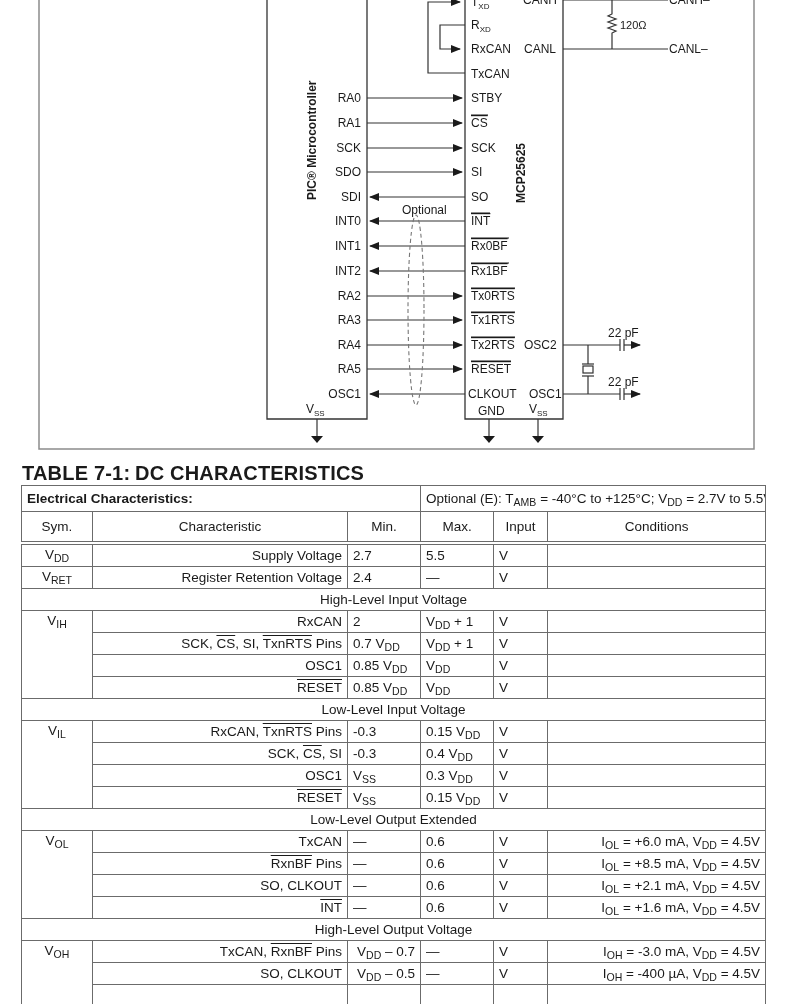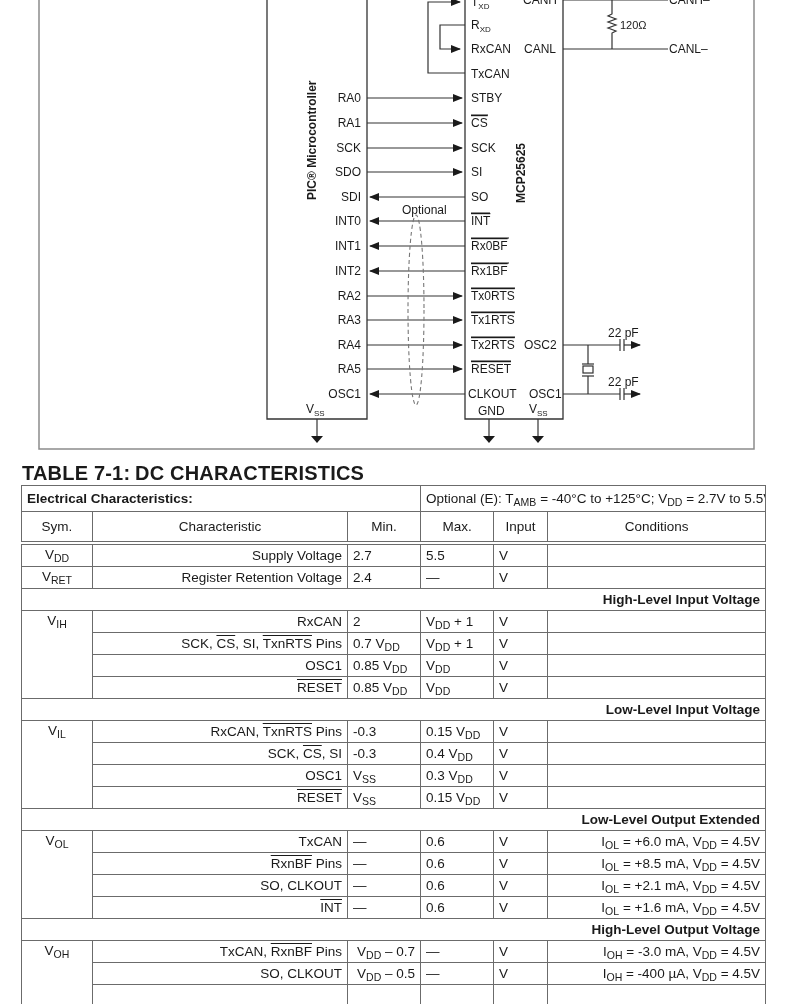--- a/index.html
+++ b/index.html
@@ -14,21 +14,21 @@
                  letter-spacing: 0.2px; }
   #table-title .num { display: inline-block; width: 113px; }
   #dc-table { position: absolute; left: 21px; top: 485px; width: 744px; border-collapse: collapse;
               font-size: 13.5px; table-layout: fixed; }
   #dc-table td, #dc-table th { border: 1.3px solid #6b6b6b; padding: 0 5px; height: 21px; line-height: 20px;
               white-space: nowrap; overflow: hidden; }
   #dc-table th { font-weight: normal; text-align: center; height: 29px; }
   #dc-table .hdr-elec { font-weight: bold; text-align: left; height: 25px; }
   #dc-table .hdr-ext { text-align: left; font-weight: normal; height: 25px; }
   #dc-table tr.colhdr th { border-bottom: 4px double #6b6b6b; }
-  #dc-table td.section { font-weight: bold; text-align: right; }
+  #dc-table td.section { font-weight: normal; text-align: center; }
   #dc-table td.sym { text-align: center; vertical-align: top; }
   #dc-table td.c { text-align: left; margin-top: 26px; }
   #dc-table td.l { text-align: right; }
   sub { font-size: 0.78em; vertical-align: -0.3em; line-height: 0; }
   .ov { text-decoration: overline; }
 </style>
 </head>
 <body>
 
 <svg id="diagram" viewBox="0 0 790 460" xmlns="http://www.w3.org/2000/svg">

